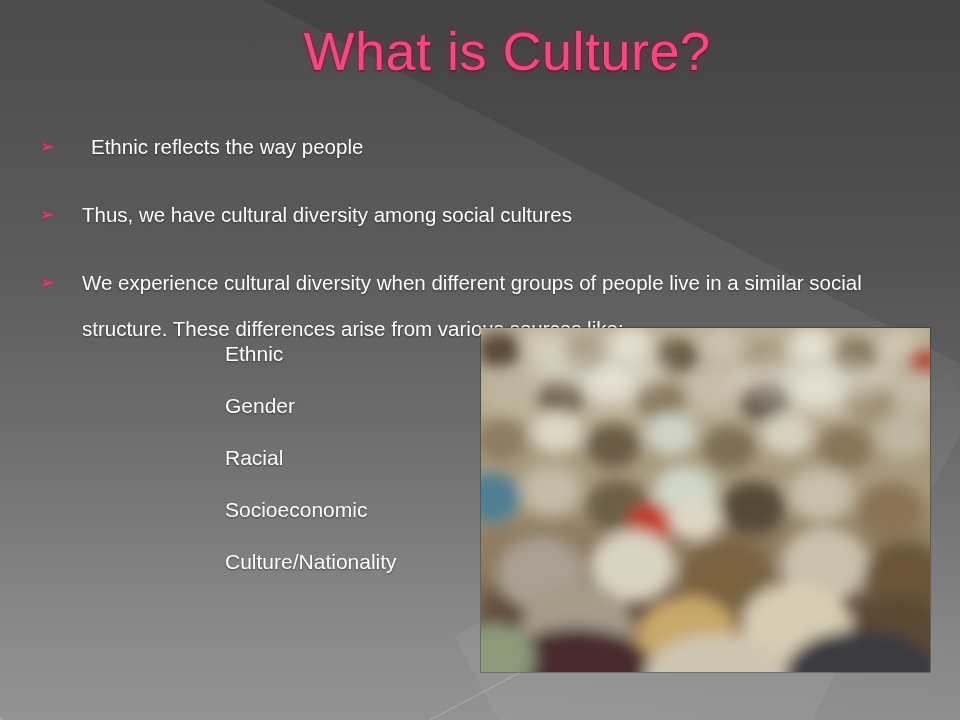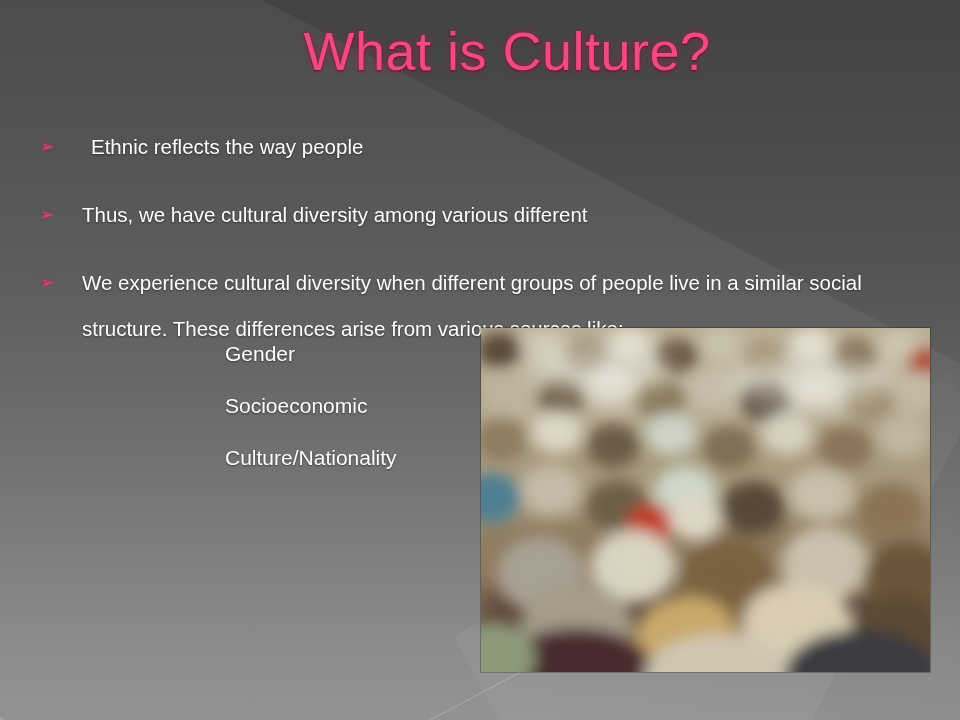--- a/index.html
+++ b/index.html
@@ -133,32 +133,34 @@
 
   <div id="bullets">
 
     <div class="bullet lead">
       <span class="arrow">➢</span>
       <span class="btext">Ethnic reflects the way people</span>
     </div>
 
     <div class="bullet">
       <span class="arrow">➢</span>
-      <span class="btext">Thus, we have cultural diversity among various different</span>
+      <span class="btext">Thus, we have cultural diversity among social cultures</span>
     </div>
 
     <div class="bullet">
       <span class="arrow">➢</span>
       <span class="btext">We experience cultural diversity when different groups of people live in a similar social structure. These differences arise from various sources like:</span>
     </div>
 
   </div>
 
   <div id="sublist">
+    <div class="sub-item">Ethnic</div>
     <div class="sub-item">Gender</div>
+    <div class="sub-item">Racial</div>
     <div class="sub-item">Socioeconomic</div>
     <div class="sub-item">Culture/Nationality</div>
   </div>
 
   <div id="photo">
     <svg viewBox="0 0 449 344" preserveAspectRatio="none">
       <defs>
         <filter id="blr" x="-25%" y="-25%" width="150%" height="150%">
           <feGaussianBlur stdDeviation="7.5"></feGaussianBlur>
         </filter>

